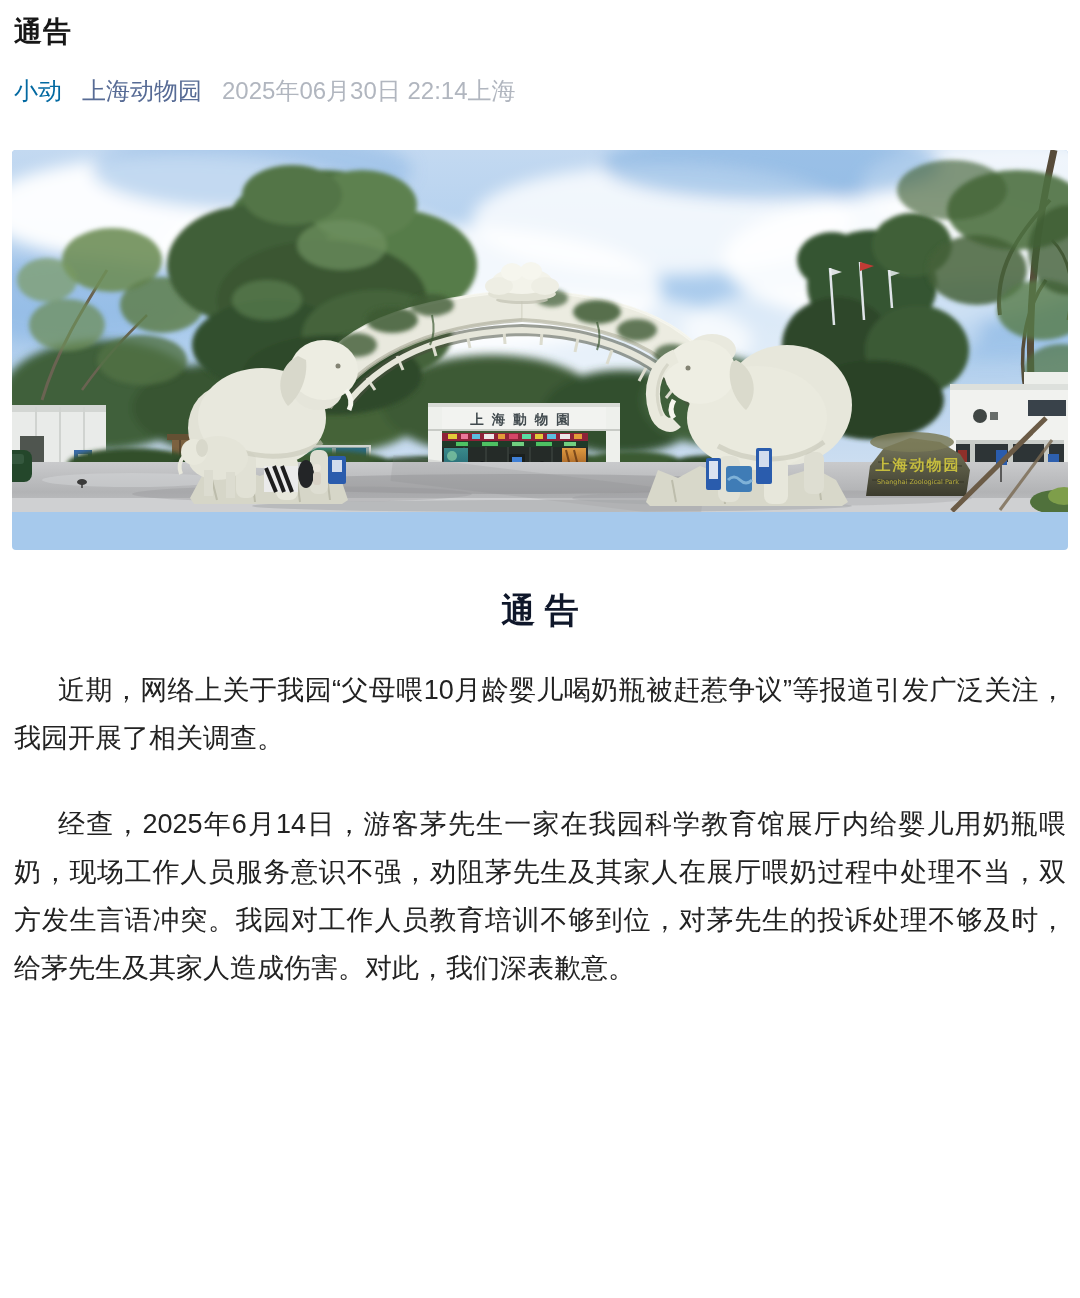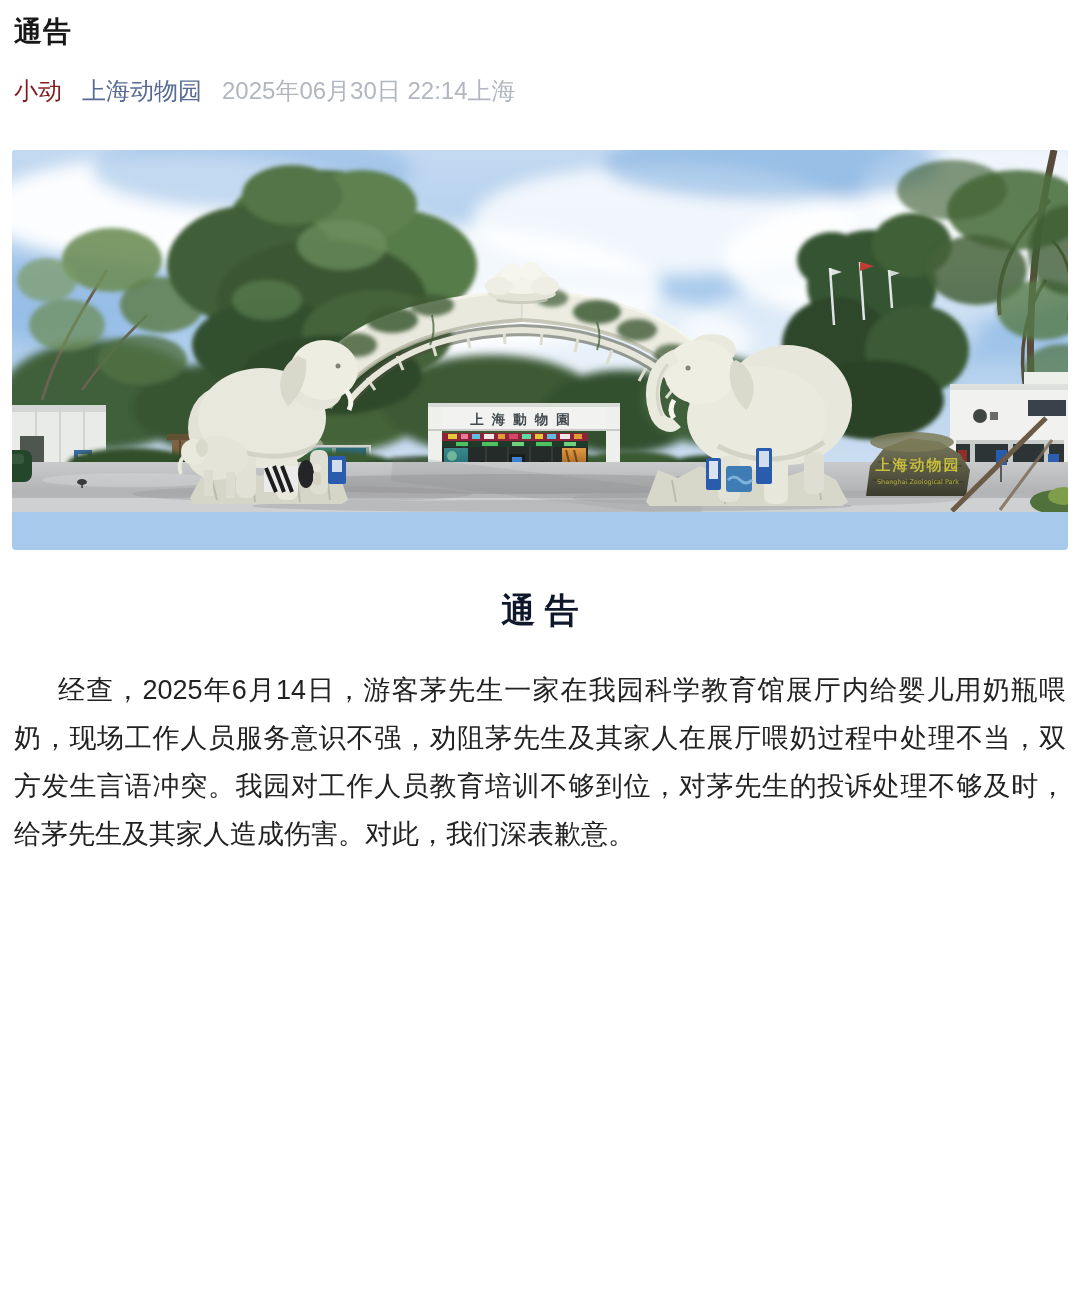--- a/index.html
+++ b/index.html
@@ -17,21 +17,21 @@
     font-weight:700;
     color:#171717;
     letter-spacing:1px;
   }
   .byline{
     margin:22px 14px 0 14px;
     font-size:24px;
     line-height:30px;
     white-space:nowrap;
   }
-  .byline .author{color:#7f1d1d;margin-right:20px;}
+  .byline .author{color:#0369a1;margin-right:20px;}
   .byline .account{color:#576b95;margin-right:20px;text-decoration:none;cursor:pointer;}
   .byline .date{color:#b1b6bf;}
   .byline .loc{color:#b1b6bf;}
   figure.hero{
     margin:44px 12px 0 12px;
     padding:0;
     width:1056px;
     height:400px;
     border-radius:4px;
     overflow:hidden;
@@ -435,16 +435,17 @@
         <path d="M1034,268 L940,361" stroke="#6b5b46" stroke-width="5"></path>
         <path d="M1040,290 L988,360" stroke="#7a6a52" stroke-width="3" opacity="0.8"></path>
         <ellipse cx="1044" cy="352" rx="26" ry="12" fill="#50713c"></ellipse>
         <ellipse cx="1052" cy="346" rx="16" ry="9" fill="#7e9e4a"></ellipse>
       </g>
     </svg>
   </figure>
 
   <div class="content">
     <h2 class="notice-heading">通 告</h2>
+    <p>近期，网络上关于我园“父母喂10月龄婴儿喝奶瓶被赶惹争议”等报道引发广泛关注，我园开展了相关调查。</p>
     <p>经查，2025年6月14日，游客茅先生一家在我园科学教育馆展厅内给婴儿用奶瓶喂奶，现场工作人员服务意识不强，劝阻茅先生及其家人在展厅喂奶过程中处理不当，双方发生言语冲突。我园对工作人员教育培训不够到位，对茅先生的投诉处理不够及时，给茅先生及其家人造成伤害。对此，我们深表歉意。</p>
   </div>
 
 </div>
 
 </body></html>

